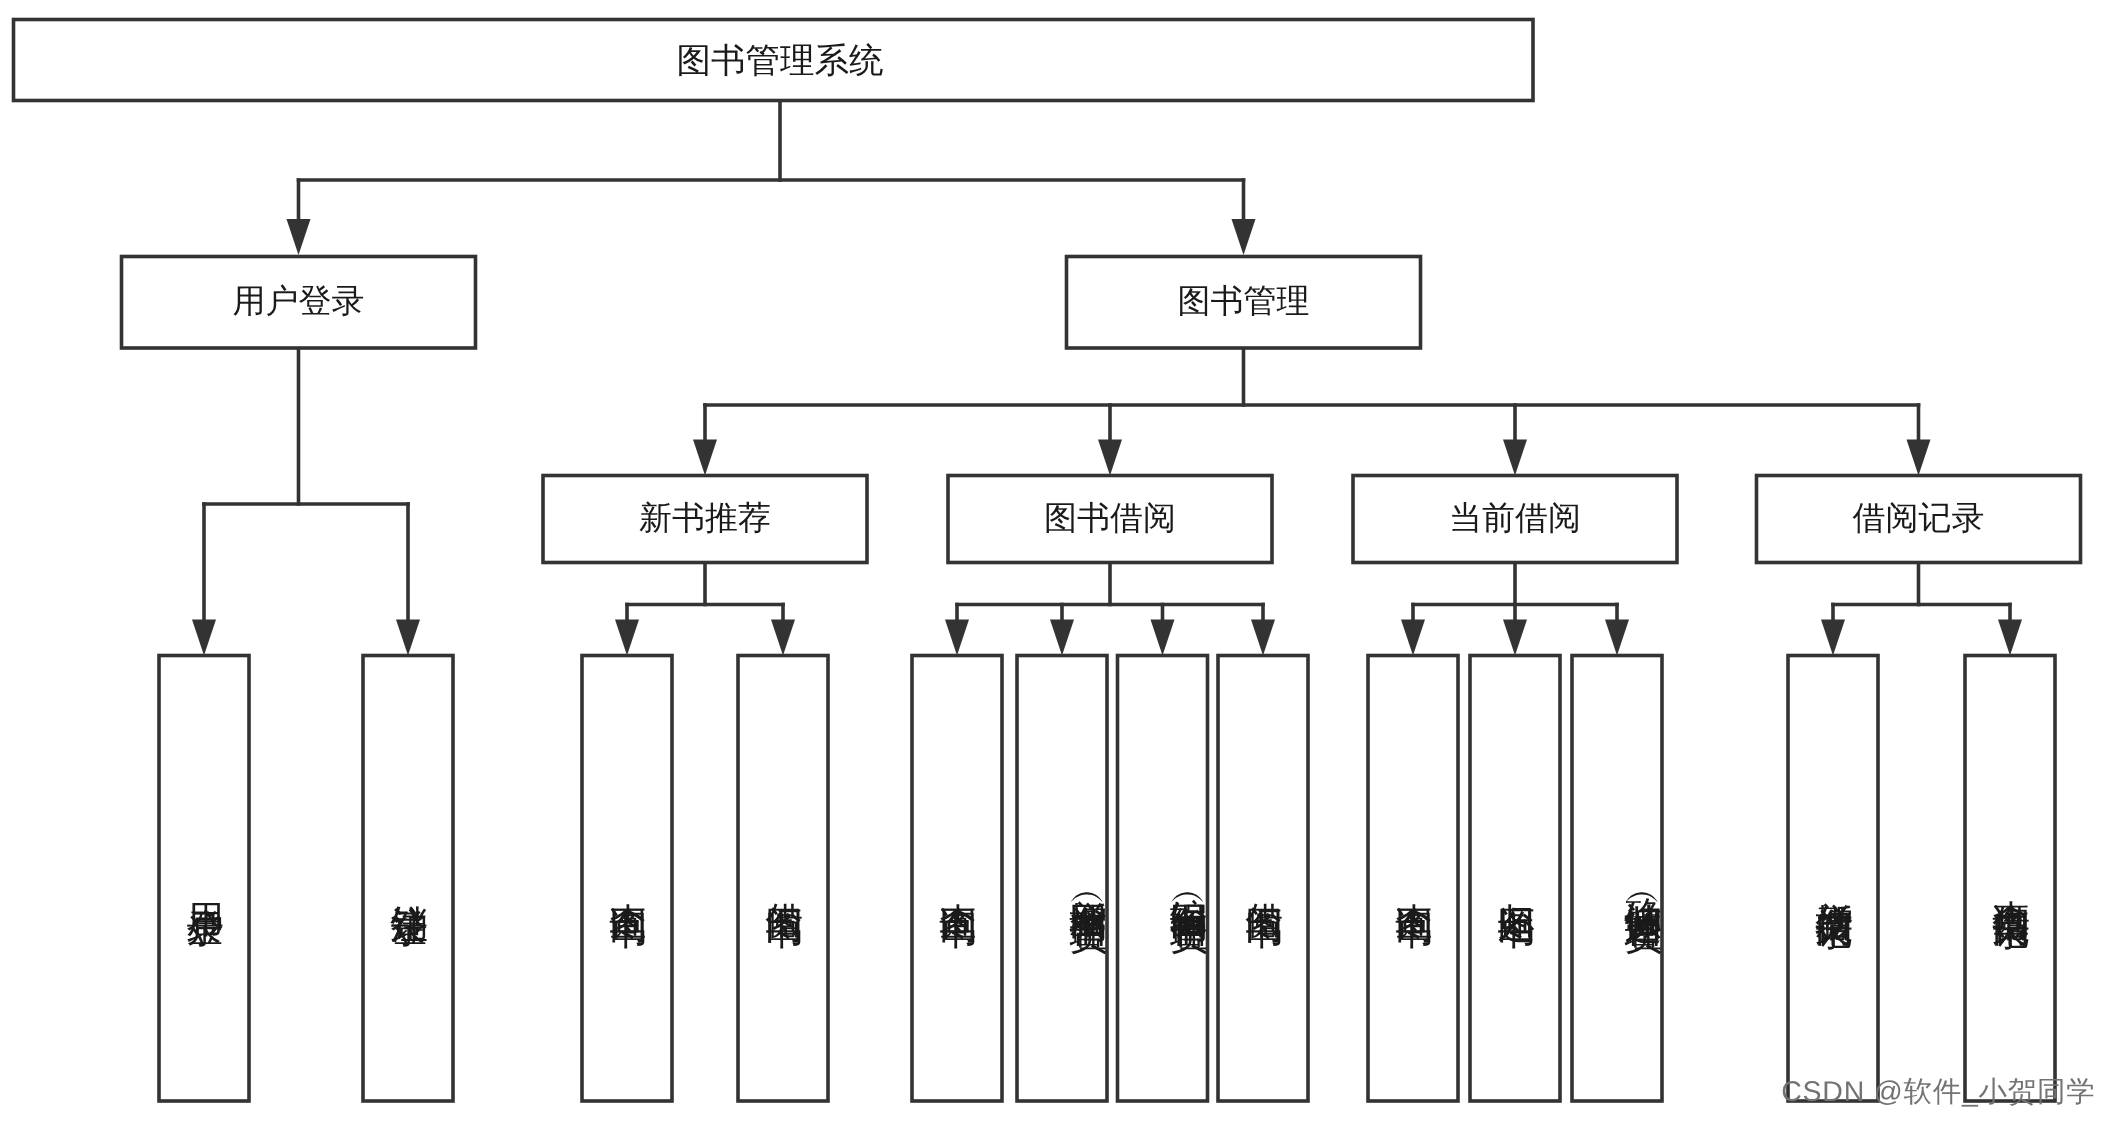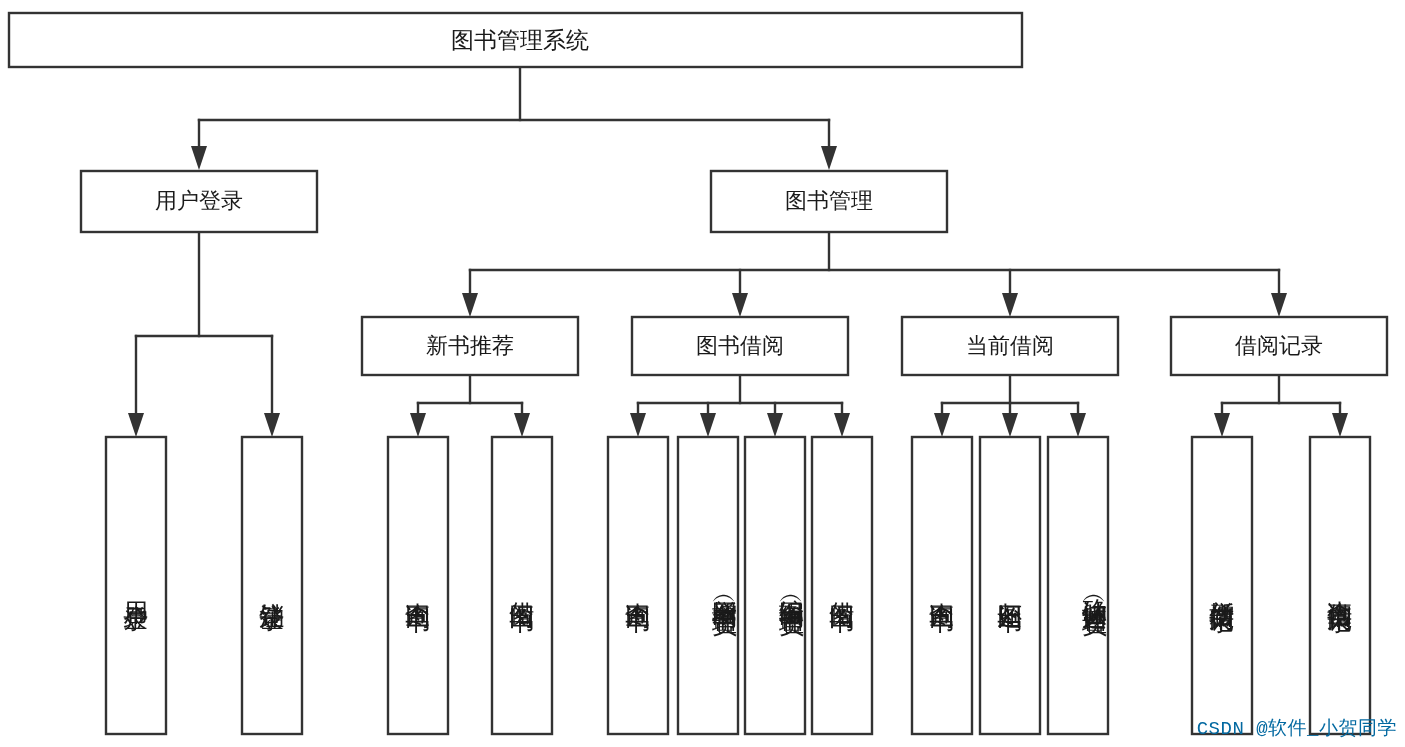--- a/index.html
+++ b/index.html
@@ -73,23 +73,23 @@
     align-items: center;
   }
   .leaf-label.top {
     display: flex;
     align-items: flex-start;
   }
   .watermark {
     position: absolute;
     right: 8px;
     bottom: 6px;
-    font-family: Liberation Mono, monospace;
+    font-family: Liberation Sans, sans-serif;
     font-size: 19px;
-    color: #0369a1;
+    color: #737373;
     letter-spacing: 0.5px;
     white-space: nowrap;
     pointer-events: none;
   }
 </style>
 </head>
 <body>
 
 <div id="diagram-root">
 

